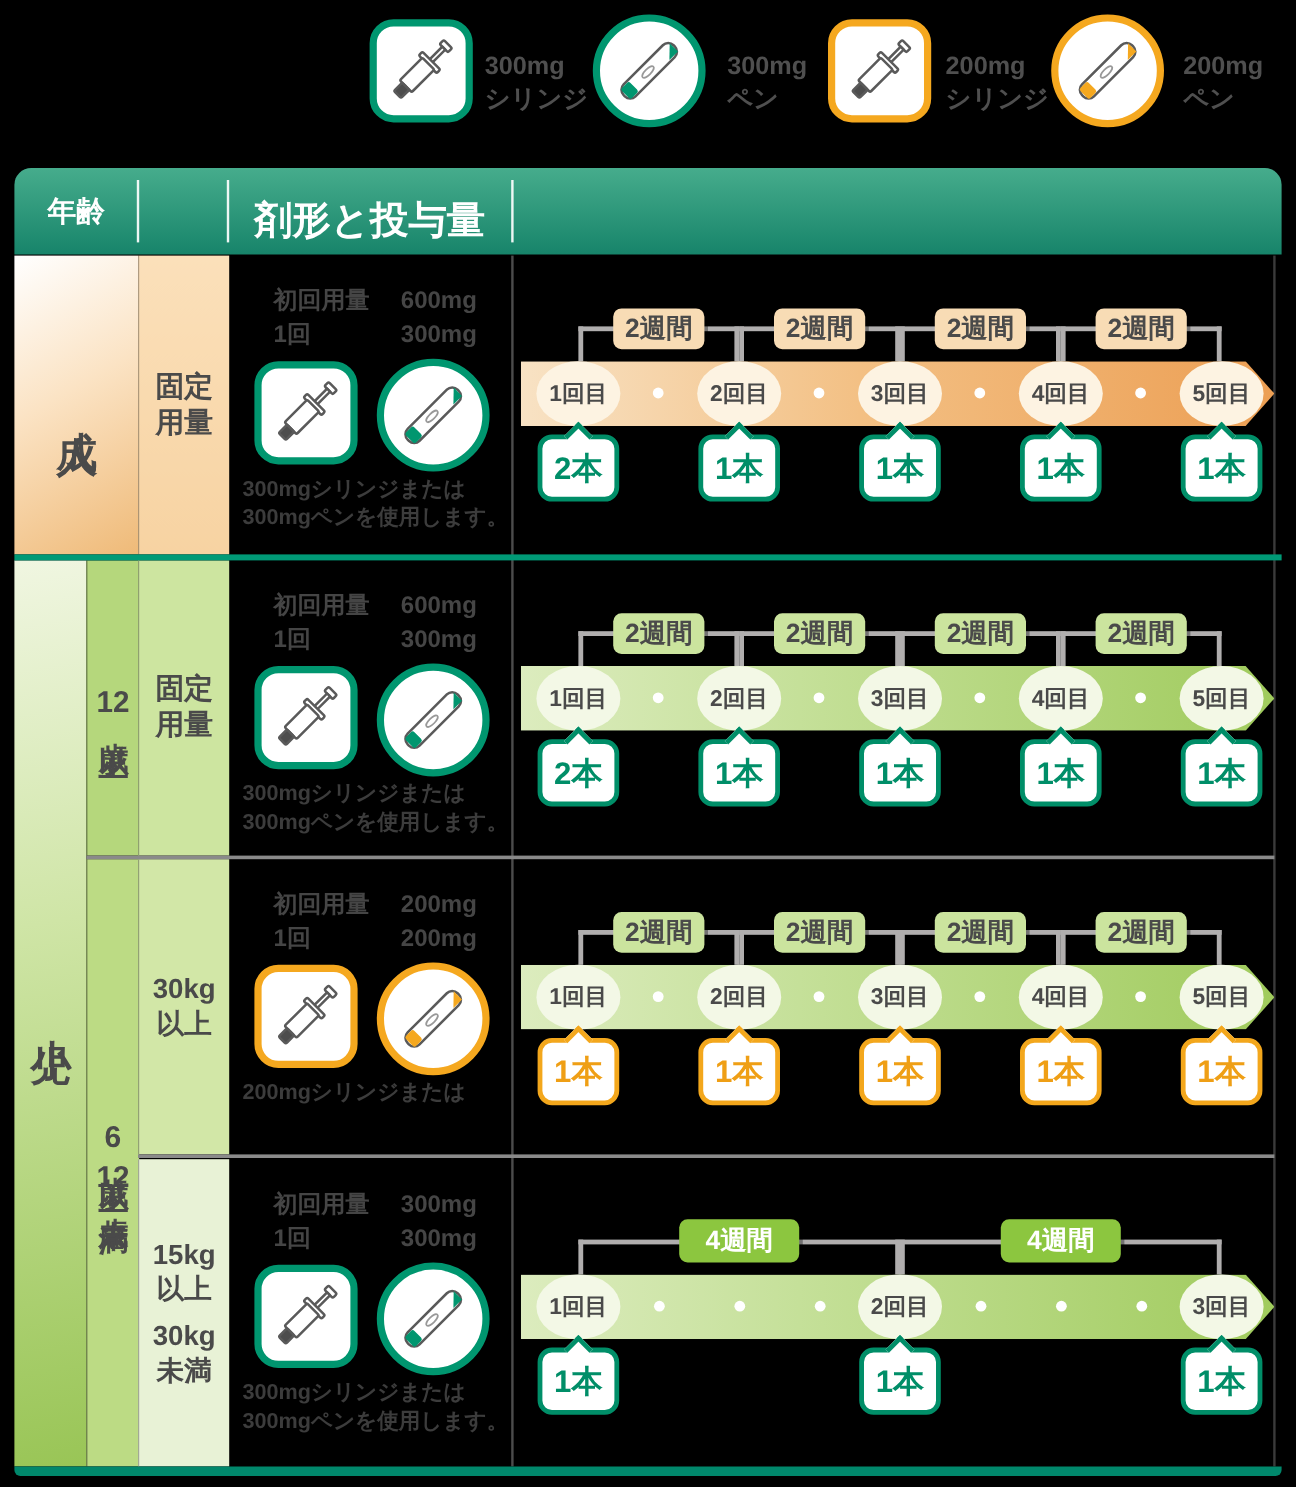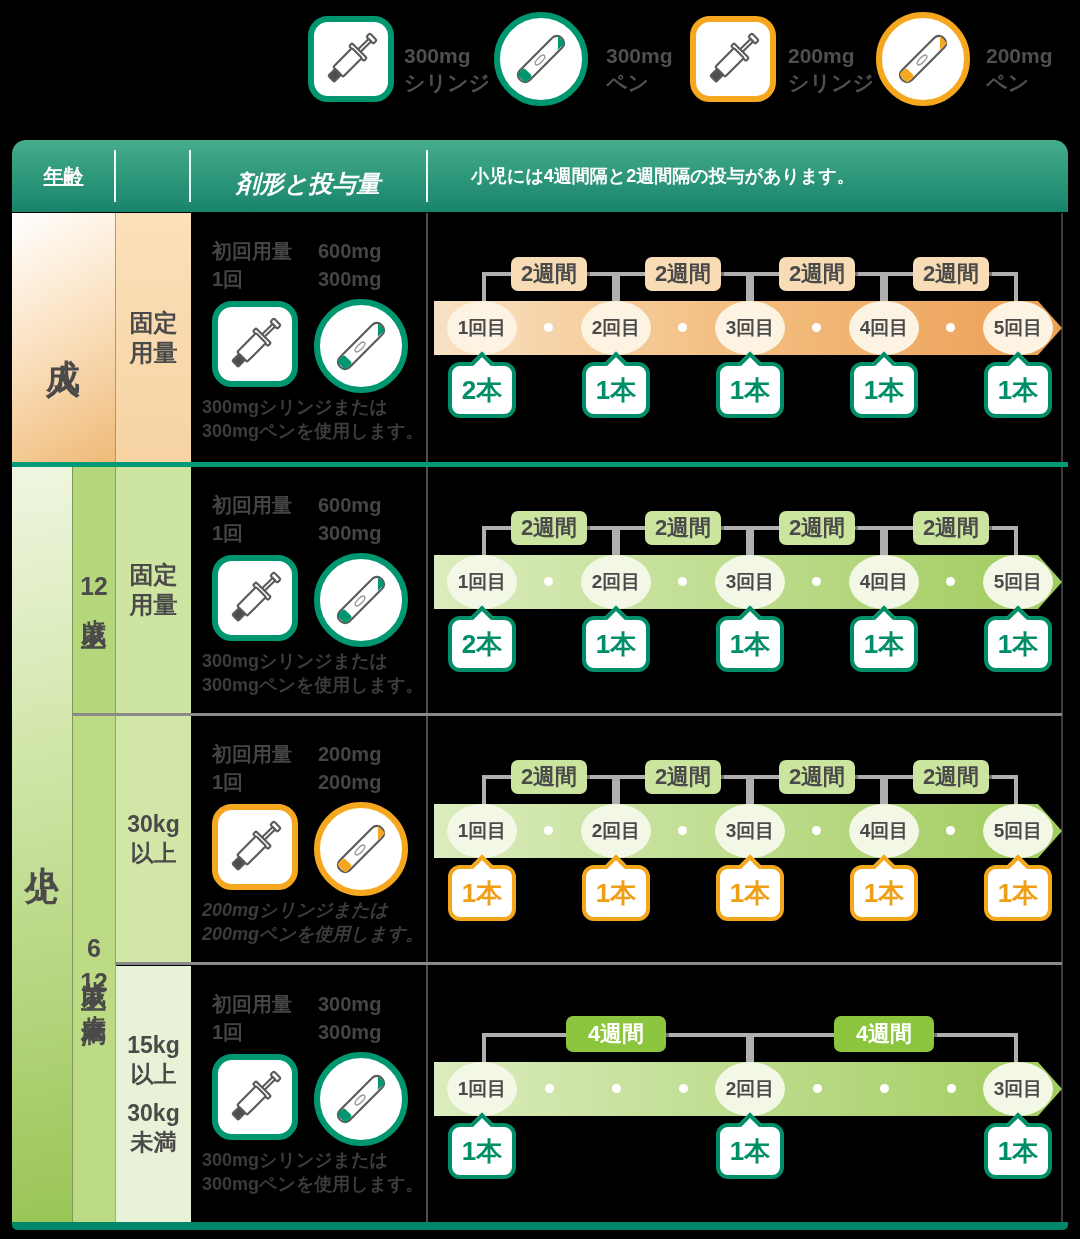--- a/index.html
+++ b/index.html
@@ -44,21 +44,21 @@
   .dot{position:absolute;width:9px;height:9px;border-radius:50%;background:#fff;z-index:3;}
   .count-box{position:absolute;width:68px;height:56px;background:#fff;border:4px solid;border-radius:12px;
              box-sizing:border-box;display:flex;align-items:center;justify-content:center;
              font-size:26px;font-weight:bold;z-index:4;box-shadow:4px 5px 0 rgba(0,0,0,.6);}
   .count-box::before{content:"";position:absolute;top:-11px;left:50%;width:13px;height:13px;background:#fff;
              transform:translateX(-50%) rotate(45deg);border-style:solid;border-width:4px 0 0 4px;}
   .cb-g{border-color:#008e68;color:#008e68;} .cb-g::before{border-color:#008e68;}
   .cb-o{border-color:#f3a71c;color:#ef9f15;} .cb-o::before{border-color:#f3a71c;}
   
   .minitable{position:absolute;left:212px;font-size:20px;font-weight:bold;color:#454545;line-height:28px;}
-  .minitable .lbl{display:inline-block;width:106px;}
+  .minitable .lbl{display:inline-block;width:106px;margin-left:16px;}
   .caption{position:absolute;left:202px;font-size:18px;font-weight:600;color:#3c3c3c;line-height:24px;width:230px;}
   .sep-gray{position:absolute;height:3px;background:#8a8a8a;}
   .vline{position:absolute;width:2px;background:#4c4c4c;}
 </style>
 </head>
 <body>
 
 <div id="canvas">
 
   <div>
@@ -116,24 +116,23 @@
           </g>
         </svg>
     </div>
     <div class="legend-label" style="left:986px;top:42px;">
       <div>200mg</div>
       <div>ペン</div>
     </div>
   </div>
 
   <div class="hdr"></div>
-  <div class="hdr-cell" style="left:12px;top:140px;width:103px;height:72px;font-size:20px;text-decoration:underline;">年齢</div>
-  <div class="hdr-cell" style="left:190px;top:140px;width:236px;height:87px;font-size:24px;font-style:italic;">剤形と投与量</div>
+  <div class="hdr-cell" style="left:12px;top:140px;width:103px;height:72px;font-size:24px;">年齢</div>
+  <div class="hdr-cell" style="left:190px;top:140px;width:236px;height:87px;font-size:32px;">剤形と投与量</div>
   <div class="hdr-cell" style="left:455px;top:140px;width:600px;height:72px;font-size:24px;justify-content:flex-start;">
-    <span style="font-size:18px;margin-left:16px;">小児には4週間隔と2週間隔の投与があります。</span>
   </div>
   <div class="hdr-sep" style="left:114px;"></div>
   <div class="hdr-sep" style="left:189px;"></div>
   <div class="hdr-sep" style="left:426px;"></div>
 
   <div class="vline" style="left:426px;top:213px;height:1009px;"></div>
   <div class="vline" style="left:1061px;top:213px;height:1009px;background:#3a3a3a;"></div>
 
   <div class="cell" style="left:12px;top:213px;width:103px;height:249px;background:linear-gradient(150deg,#ffffff,#fbe3c4 45%,#efba78);font-size:34px;">
     <div class="vtext">成人</div>
@@ -321,23 +320,22 @@
     <div class="icon-circle o" style="left:314px;top:802px;">
       <svg viewBox="0 0 100 100">
           <g transform="rotate(45 50 50)">
             <rect x="40" y="8" width="20" height="84" rx="9" fill="#fff" stroke="#5a5a5a" stroke-width="3"></rect>
             <path d="M44 9.5 L58 9.5 L58 24 Z" fill="currentColor"></path>
             <rect x="41.5" y="76" width="17" height="14" rx="3" fill="currentColor"></rect>
             <ellipse cx="50" cy="52" rx="3.5" ry="9" fill="#fff" stroke="#999" stroke-width="2"></ellipse>
           </g>
         </svg>
     </div>
-    <div class="caption" style="top:898px;font-style:italic;">
+    <div class="caption" style="top:898px;">
       <div>200mgシリンジまたは</div>
-      <div>200mgペンを使用します。</div>
     </div>
   </div>
 
   <div>
     <div class="bracket" style="left:482px;top:775px;width:134px;"></div>
     <div class="bracket" style="left:616px;top:775px;width:134px;"></div>
     <div class="bracket" style="left:750px;top:775px;width:134px;"></div>
     <div class="bracket" style="left:884px;top:775px;width:134px;"></div>
     <div class="badge badge-lgreen" style="left:511px;top:760px;width:76px;">2週間</div>
     <div class="badge badge-lgreen" style="left:645px;top:760px;width:76px;">2週間</div>

